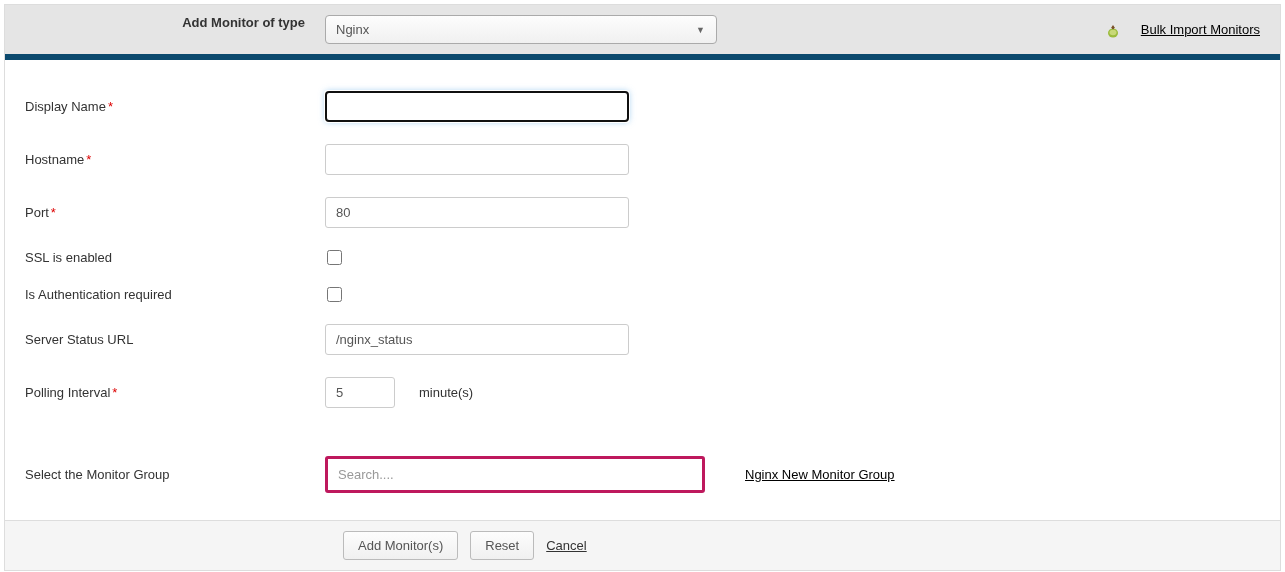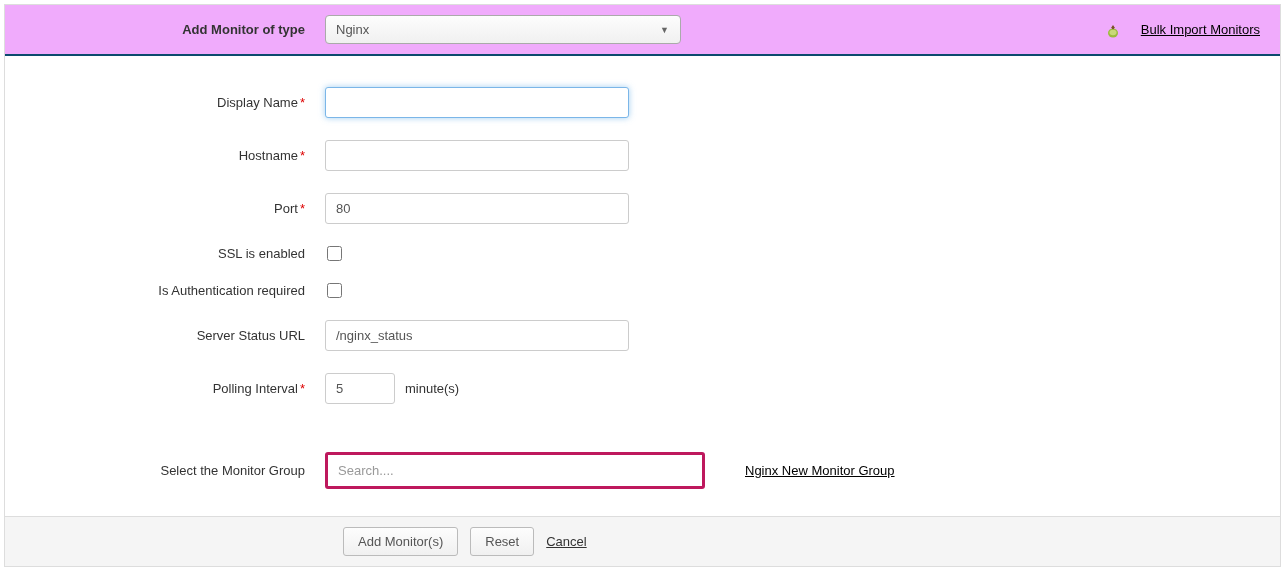--- a/index.html
+++ b/index.html
@@ -13,34 +13,33 @@
       color: #333;
       background: #fff;
       width: 1285px;
       height: 572px;
     }
     .container {
       border: 1px solid #ddd;
       margin: 4px;
     }
     .header-bar {
-      background: #f0abfc;
-      border-bottom: 2px solid #0c4a6e;
+      background: #e5e5e5;
+      border-bottom: 6px solid #0c4a6e;
       padding: 10px 20px;
       display: flex;
-      align-items: center;
     }
     .header-label {
       font-weight: bold;
       width: 300px;
       text-align: right;
       padding-right: 20px;
     }
     .monitor-select {
-      width: 356px;
+      width: 392px;
       padding: 6px 10px;
       border: 1px solid #aaa;
       border-radius: 4px;
       background: linear-gradient(#fdfdfd, #f0f0f0);
       appearance: none;
       font-size: 13px;
       color: #555;
       position: relative;
     }
     .select-wrapper {
@@ -74,21 +73,20 @@
     .form-body {
       padding: 20px 0 10px 0;
     }
     .form-row {
       display: flex;
       align-items: center;
       padding: 11px 20px;
     }
     .form-label {
       width: 300px;
-      text-align: right;
       padding-right: 20px;
       color: #333;
     }
     .required {
       color: #d00;
       margin-left: 2px;
     }
     .text-input {
       width: 304px;
       padding: 7px 10px;
@@ -103,21 +101,21 @@
     }
     .text-input-small {
       width: 70px;
     }
     .checkbox-input {
       width: 15px;
       height: 15px;
       margin-left: 2px;
     }
     .suffix-text {
-      margin-left: 10px;
+      margin-left: 24px;
       color: #333;
     }
     .section-header {
       background: #f5f5f5;
       border-top: 1px solid #ddd;
       border-bottom: 1px solid #ddd;
       padding: 8px 20px;
       font-weight: bold;
     }
     .search-input {

